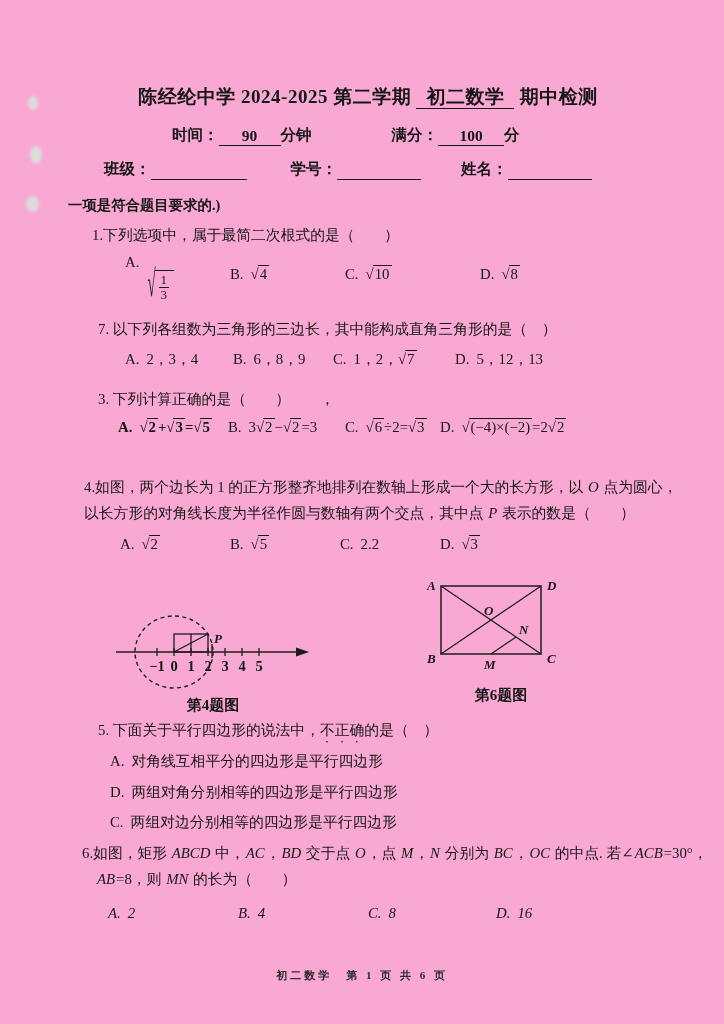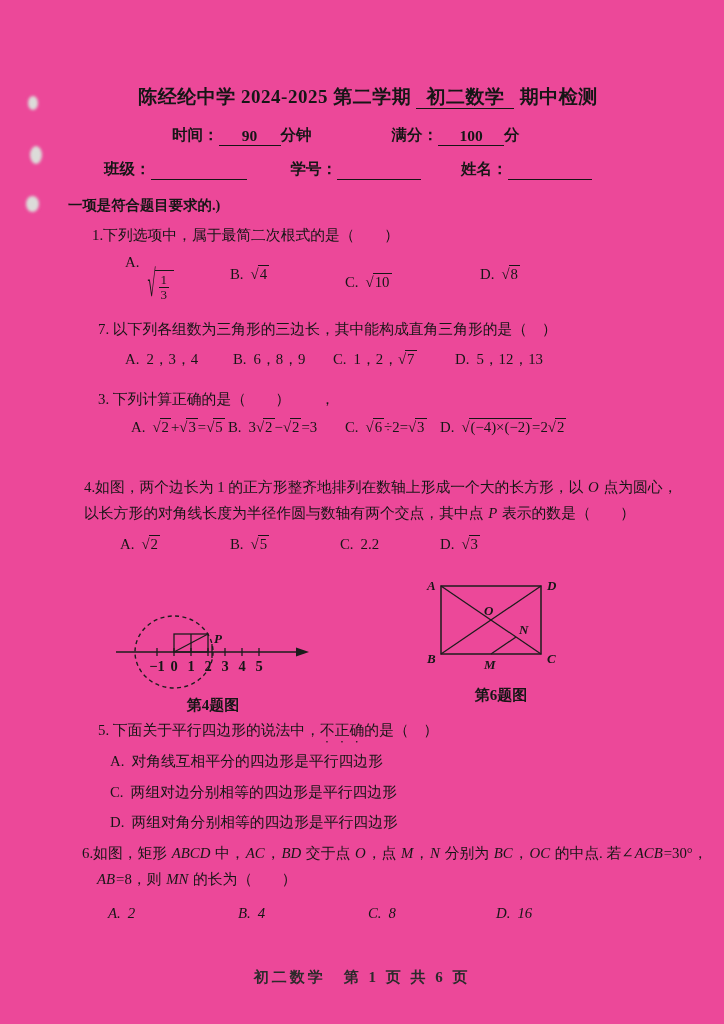--- a/index.html
+++ b/index.html
@@ -1,16 +1,16 @@
 <!DOCTYPE html>
 <html><head>
 <meta charset="utf-8">
 <style>
   html,body{margin:0;padding:0;background:#e9e9e9;}
-  .page{position:relative;width:724px;height:1024px;margin:0 auto;background:#ec4899;
+  .page{position:relative;width:724px;height:1024px;margin:0 auto;background:#f9a8d4;
         font-family:"Liberation Serif","DejaVu Serif",serif;color:#161616;overflow:hidden;}
   .content{padding:84px 56px 0 68px;}
 
   
   .title{text-align:center;font-size:19px;font-weight:700;letter-spacing:.5px;white-space:nowrap;}
   .title-underline{border-bottom:1.6px solid #151515;padding:0 10px 1px;}
   .meta1{display:flex;font-weight:700;font-size:15.5px;margin-top:15px;align-items:flex-end;}
   .m-time{margin-left:104px;} .m-full{margin-left:80px;}
   .blank{display:inline-block;border-bottom:1.5px solid #151515;text-align:center;
          height:19px;line-height:19px;vertical-align:bottom;}
@@ -60,21 +60,21 @@
   .figcap{font-weight:700;font-size:15px;margin-top:2px;}
   svg .ln{stroke:#1c1c1c;stroke-width:1.5;fill:none;}
   svg .thin{stroke:#1c1c1c;stroke-width:1.3;fill:none;}
   svg .dash{stroke:#1c1c1c;stroke-width:1.4;fill:none;stroke-dasharray:4 3.4;}
   svg text{fill:#161616;font-family:"Liberation Serif","DejaVu Serif",serif;}
   .tick-label{font-size:14.5px;font-weight:600;text-anchor:middle;}
   .var-label{font-size:13px;font-style:italic;font-weight:700;}
 
   
   .footer{position:absolute;left:0;top:968px;width:100%;text-align:center;
-          font-size:15px;font-weight:700;letter-spacing:3px;color:#2b2b2b;}
+          font-size:11px;font-weight:700;letter-spacing:3px;color:#2b2b2b;}
   .smudge{position:absolute;background:#dcdcd9;border-radius:50%;filter:blur(1.5px);}
   .s1{left:28px;top:96px;width:10px;height:14px;}
   .s2{left:30px;top:146px;width:12px;height:18px;}
   .s3{left:26px;top:196px;width:13px;height:16px;}
 </style>
 </head>
 <body>
 
 <div class="page">
   <div class="smudge s1"></div>
@@ -108,35 +108,35 @@
       <span class="opt" style="left:57px;top:4px;"><span class="olabel">A.</span><span><span class="sq tall">
               <span class="rsign">√</span>
               <span class="rbar">
                 <span class="frac">
                   <span class="fn">1</span>
                   <span class="fd">3</span>
                 </span>
               </span>
             </span></span></span>
       <span class="opt" style="left:162px;top:16px;"><span class="olabel">B.</span><span><span class="sq"><span class="rsign">√</span><span class="rbar">4</span></span></span></span>
-      <span class="opt" style="left:277px;top:24px;"><span class="olabel">C.</span><span><span class="sq"><span class="rsign">√</span><span class="rbar">10</span></span></span></span>
+      <span class="opt" style="left:277px;top:16px;"><span class="olabel">C.</span><span><span class="sq"><span class="rsign">√</span><span class="rbar">10</span></span></span></span>
       <span class="opt" style="left:412px;top:16px;"><span class="olabel">D.</span><span><span class="sq"><span class="rsign">√</span><span class="rbar">8</span></span></span></span>
     </div>
 
     <div class="stem q2s">7. 以下列各组数为三角形的三边长，其中能构成直角三角形的是（　）</div>
     <div class="optrow r2">
       <span class="opt" style="left:57px;"><span class="olabel">A.</span><span>2，3，4</span></span>
       <span class="opt" style="left:165px;"><span class="olabel">B.</span><span>6，8，9</span></span>
       <span class="opt" style="left:265px;"><span class="olabel">C.</span><span>1，2，<span class="sq"><span class="rsign">√</span><span class="rbar">7</span></span></span></span>
       <span class="opt" style="left:387px;"><span class="olabel">D.</span><span>5，12，13</span></span>
     </div>
 
     <div class="stem q3s">3. 下列计算正确的是（　　）　　，</div>
     <div class="optrow r3">
-      <span class="opt" style="left:63px;"><span class="olabel">A.</span><span><span class="sq"><span class="rsign">√</span><span class="rbar">2</span></span>+<span class="sq"><span class="rsign">√</span><span class="rbar">3</span></span>=<span class="sq"><span class="rsign">√</span><span class="rbar">5</span></span></span></span>
+      <span class="opt" style="left:50px;font-weight:bold;"><span class="olabel">A.</span><span><span class="sq"><span class="rsign">√</span><span class="rbar">2</span></span>+<span class="sq"><span class="rsign">√</span><span class="rbar">3</span></span>=<span class="sq"><span class="rsign">√</span><span class="rbar">5</span></span></span></span>
       <span class="opt" style="left:160px;"><span class="olabel">B.</span><span>3<span class="sq"><span class="rsign">√</span><span class="rbar">2</span></span>−<span class="sq"><span class="rsign">√</span><span class="rbar">2</span></span>=3</span></span>
       <span class="opt" style="left:277px;"><span class="olabel">C.</span><span><span class="sq"><span class="rsign">√</span><span class="rbar">6</span></span>÷2=<span class="sq"><span class="rsign">√</span><span class="rbar">3</span></span></span></span>
       <span class="opt" style="left:372px;"><span class="olabel">D.</span><span><span class="sq"><span class="rsign">√</span><span class="rbar">(−4)×(−2)</span></span>=2<span class="sq"><span class="rsign">√</span><span class="rbar">2</span></span></span></span>
     </div>
 
     <div class="stem q4s">
       <div>4.如图，两个边长为 1 的正方形整齐地排列在数轴上形成一个大的长方形，以 <i>O</i> 点为圆心，</div>
       <div>以长方形的对角线长度为半径作圆与数轴有两个交点，其中点 <i>P</i> 表示的数是（　　）</div>
     </div>
     <div class="optrow r4">
@@ -188,22 +188,22 @@
           <text class="var-label" x="98" y="60">N</text>
           <text class="var-label" x="63" y="95">M</text>
         </svg>
         <div class="figcap">第6题图</div>
       </div>
     </div>
 
     <div class="stem q5s"><span>5. 下面关于平行四边形的说法中，</span><span class="emph">不正确</span><span>的是（　）</span></div>
     <div class="q5opts">
       <div><span class="olabel">A.</span><span>对角线互相平分的四边形是平行四边形</span></div>
+      <div><span class="olabel">D.</span><span>两组对角分别相等的四边形是平行四边形</span></div>
       <div><span class="olabel">C.</span><span>两组对边分别相等的四边形是平行四边形</span></div>
-      <div><span class="olabel">D.</span><span>两组对角分别相等的四边形是平行四边形</span></div>
     </div>
 
     <div class="stem q6s1">6.如图，矩形 <i>ABCD</i> 中，<i>AC</i>，<i>BD</i> 交于点 <i>O</i>，点 <i>M</i>，<i>N</i> 分别为 <i>BC</i>，<i>OC</i> 的中点. 若∠<i>ACB</i>=30°，</div>
     <div class="stem q6s2"><i>AB</i>=8，则 <i>MN</i> 的长为（　　）</div>
     <div class="optrow r6">
       <span class="opt" style="left:40px;"><span class="olabel">A.</span><span>2</span></span>
       <span class="opt" style="left:170px;"><span class="olabel">B.</span><span>4</span></span>
       <span class="opt" style="left:300px;"><span class="olabel">C.</span><span>8</span></span>
       <span class="opt" style="left:428px;"><span class="olabel">D.</span><span>16</span></span>
     </div>

